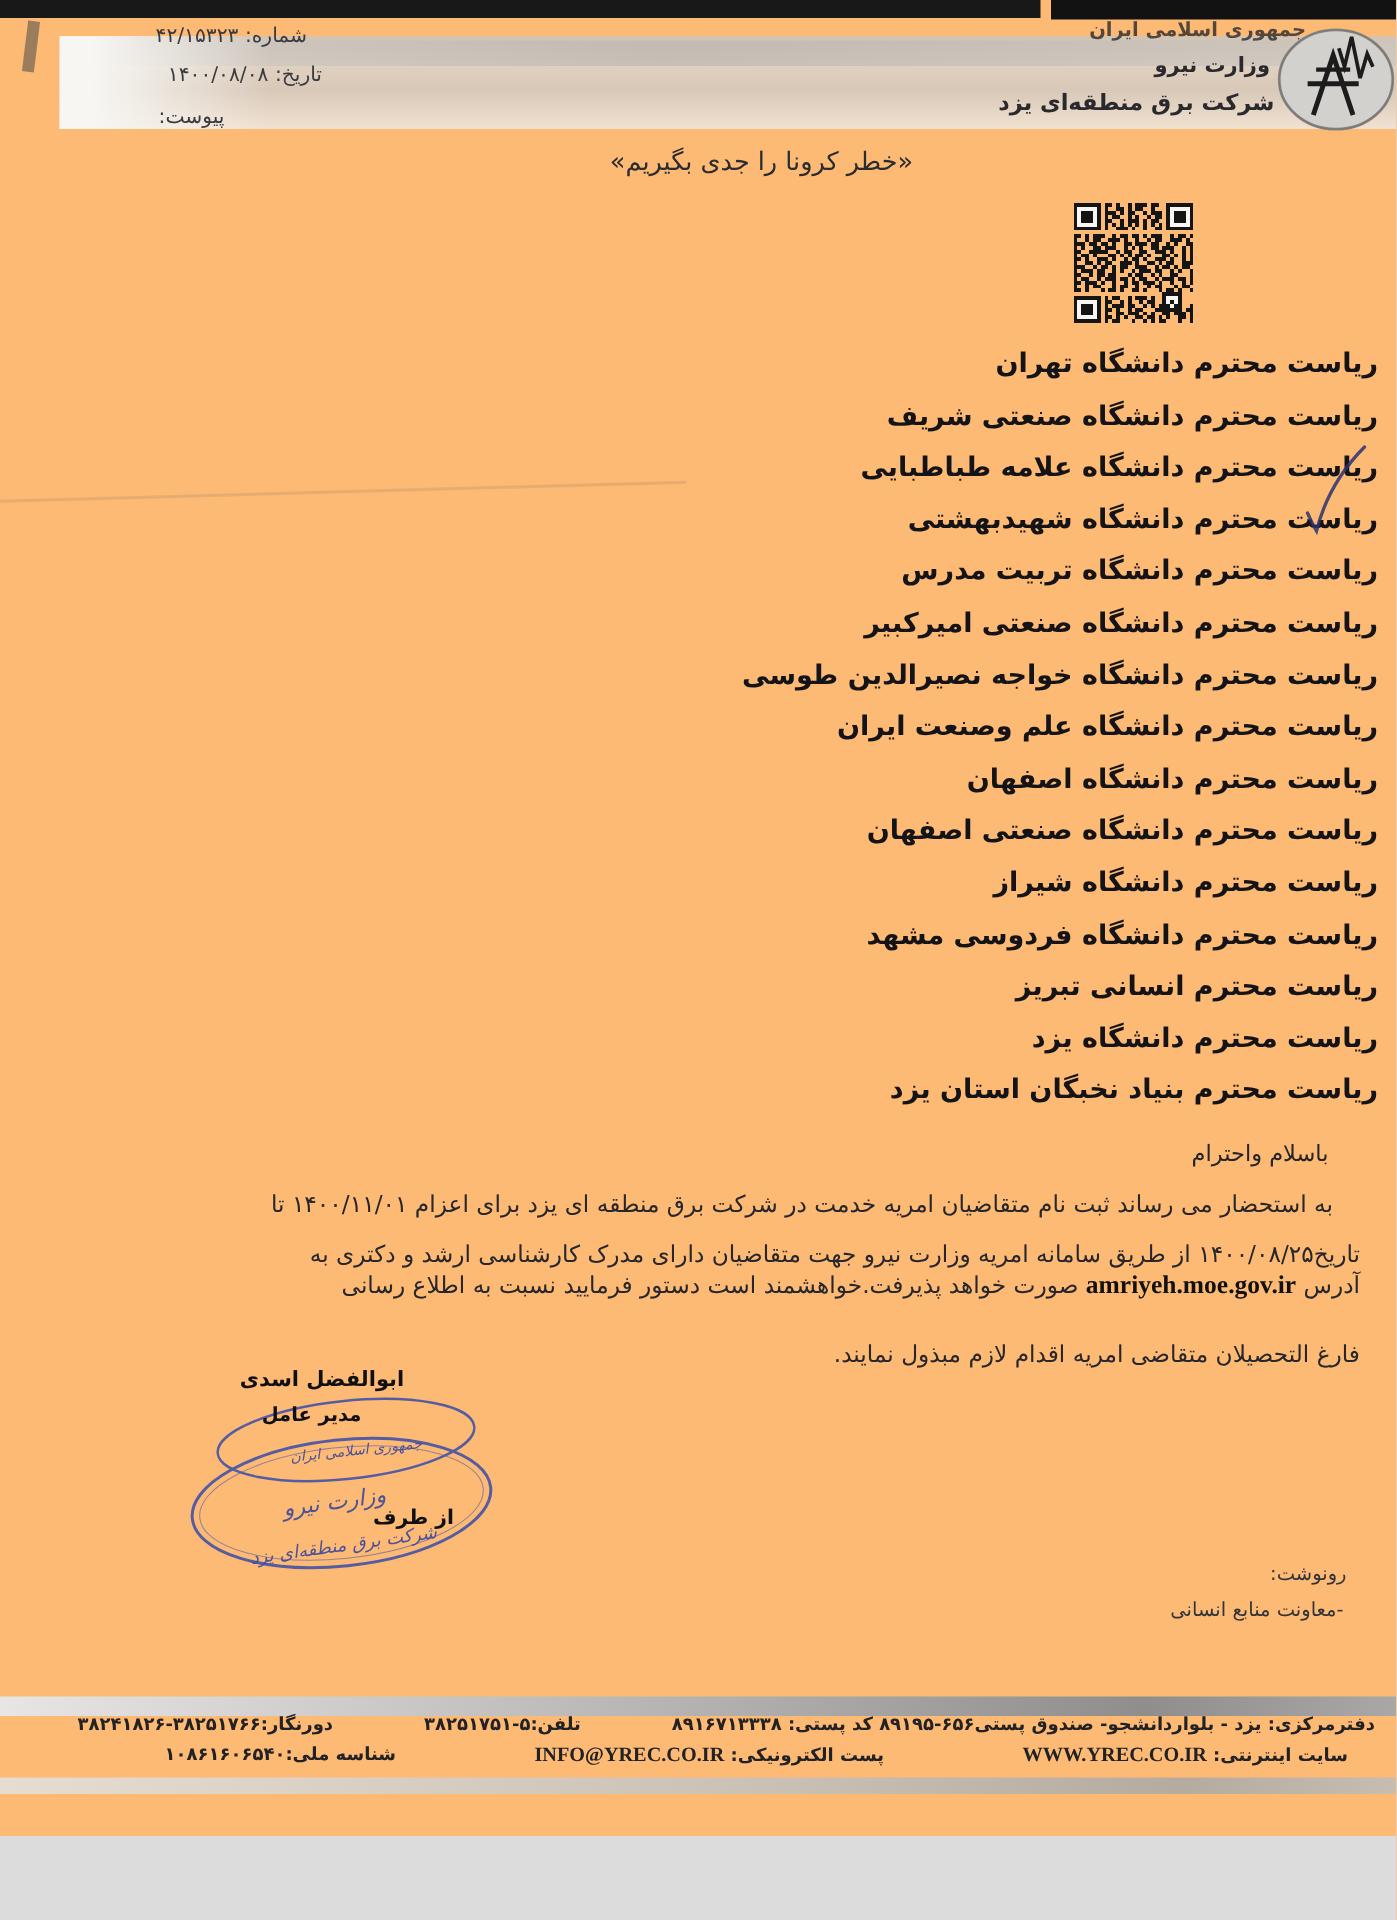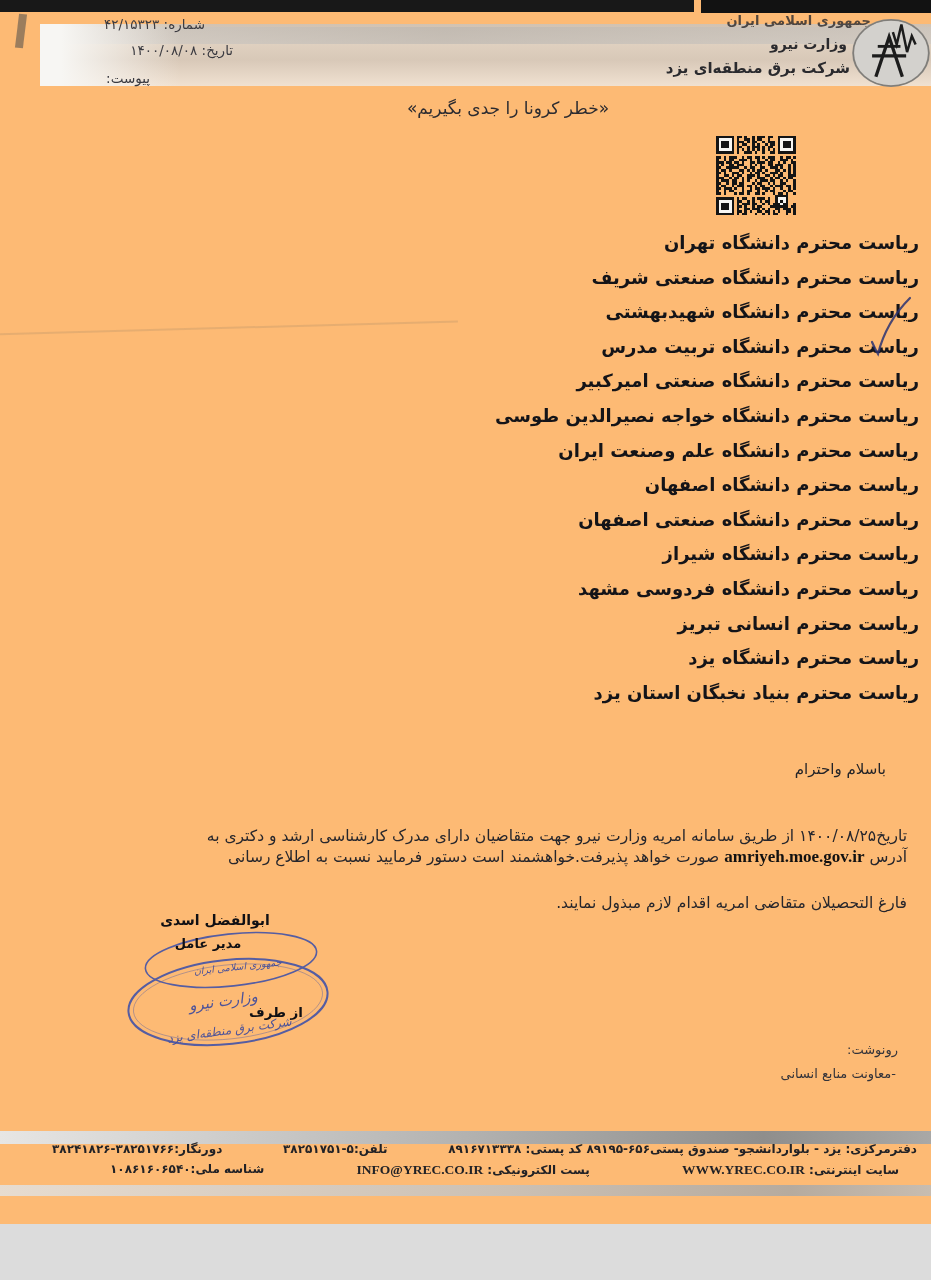--- a/index.html
+++ b/index.html
@@ -53,21 +53,21 @@
   <div class="abs topbar-b"></div>
   <div class="abs corner-mark"></div>
   <div class="abs band-header"></div>
   <div class="abs band-stripe"></div>
   <div class="abs band-header-fade"></div>
   <div class="abs crease"></div>
   <div class="abs band-foot1"></div>
   <div class="abs band-foot2"></div>
 
   <div class="abs meta" style="top:16px;right:726px;">شماره: ۴۲/۱۵۳۲۳</div>
-  <div class="abs meta" style="top:42px;right:698px;">تاریخ: ۱۴۰۰/۰۸/۰۸</div>
+  <div class="abs meta" style="top:42px;right:716px;">تاریخ: ۱۴۰۰/۰۸/۰۸</div>
   <div class="abs meta" style="top:70px;right:781px;">پیوست:</div>
 
   <div class="abs org org-country" style="top:13px;right:60px;">جمهوری اسلامی ایران</div>
   <div class="abs org org-ministry" style="top:36px;right:84px;">وزارت نیرو</div>
   <div class="abs org org-company" style="top:59px;right:81px;">شرکت برق منطقه‌ای یزد</div>
 
   <svg class="abs" style="top:18px;left:851px;" width="80" height="70" viewBox="0 0 84 74">
     <ellipse cx="42" cy="37" rx="40" ry="35" fill="#d3d1cd" stroke="#8a8884" stroke-width="2"></ellipse>
     <ellipse cx="42" cy="37" rx="40" ry="35" fill="none" stroke="#6f6d69" stroke-width="1" opacity=".5"></ellipse>
     <g stroke="#1c1c1c" fill="none">
@@ -125,39 +125,41 @@
       <line x1="9" y1="29.5" x2="32" y2="29.5" stroke-dasharray="1 2 2 1 3 1 1 1"></line>
       <line x1="9" y1="30.5" x2="32" y2="30.5" stroke-dasharray="2 1 1 1 1 2 2 1"></line>
       <line x1="9" y1="31.5" x2="32" y2="31.5" stroke-dasharray="1 1 2 3 1 2 1 1"></line>
       <line x1="8.5" y1="9" x2="8.5" y2="24" stroke-dasharray="1 1"></line>
     </g>
   </svg>
 
   <div class="abs recipients">
     <div class="recipient">ریاست محترم دانشگاه تهران</div>
     <div class="recipient">ریاست محترم دانشگاه صنعتی شریف</div>
+    <div class="recipient">ریاست محترم دانشگاه علامه طباطبایی</div>
     <div class="recipient">ریاست محترم دانشگاه شهیدبهشتی</div>
     <div class="recipient">ریاست محترم دانشگاه تربیت مدرس</div>
     <div class="recipient">ریاست محترم دانشگاه صنعتی امیرکبیر</div>
     <div class="recipient">ریاست محترم دانشگاه خواجه نصیرالدین طوسی</div>
     <div class="recipient">ریاست محترم دانشگاه علم وصنعت ایران</div>
     <div class="recipient">ریاست محترم دانشگاه اصفهان</div>
     <div class="recipient">ریاست محترم دانشگاه صنعتی اصفهان</div>
     <div class="recipient">ریاست محترم دانشگاه شیراز</div>
     <div class="recipient">ریاست محترم دانشگاه فردوسی مشهد</div>
     <div class="recipient">ریاست محترم انسانی تبریز</div>
     <div class="recipient">ریاست محترم دانشگاه یزد</div>
     <div class="recipient">ریاست محترم بنیاد نخبگان استان یزد</div>
   </div>
 
   <svg class="abs" style="top:296px;left:864px;" width="50" height="62" viewBox="0 0 50 62">
     <path d="M8 46 q3 7 6 12 q8 -32 32 -56" fill="none" stroke="#2c3372" stroke-width="2.2" stroke-linecap="round" opacity=".85"></path>
   </svg>
 
   <div class="abs salutation">باسلام واحترام</div>
+  <div class="abs bodyline" style="top:794px;right:42px;">به استحضار می رساند ثبت نام متقاضیان امریه خدمت در شرکت برق منطقه ای یزد برای اعزام ۱۴۰۰/۱۱/۰۱ تا</div>
   <div class="abs bodyline" style="top:827px;right:24px;">تاریخ۱۴۰۰/۰۸/۲۵ از طریق سامانه امریه وزارت نیرو جهت متقاضیان دارای مدرک کارشناسی ارشد و دکتری به</div>
   <div class="abs bodyline" style="top:847px;right:24px;">
     <span>آدرس</span>
     <span class="url">amriyeh.moe.gov.ir</span>
     <span>صورت خواهد پذیرفت.خواهشمند است دستور فرمایید نسبت به اطلاع رسانی</span>
   </div>
   <div class="abs bodyline" style="top:894px;right:24px;margin-left:20px;">فارغ التحصیلان متقاضی امریه اقدام لازم مبذول نمایند.</div>
 
   <svg class="abs" style="top:924px;left:126px;" width="215" height="135" viewBox="0 0 215 135">
     <g stroke="#4353a8" fill="none" opacity=".9">

